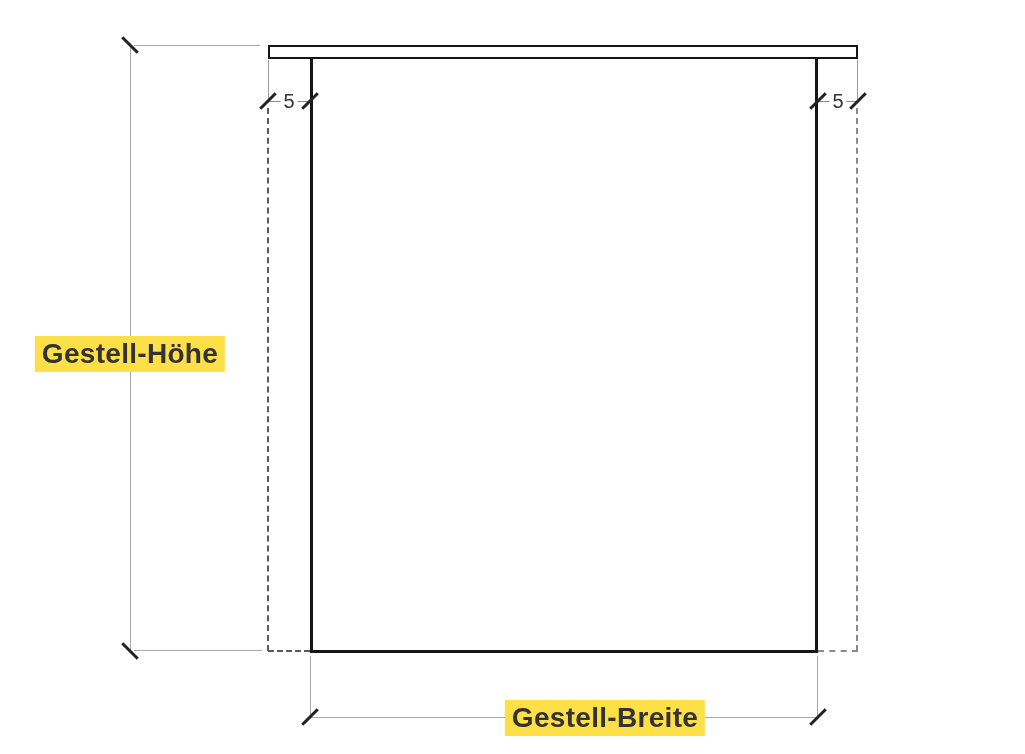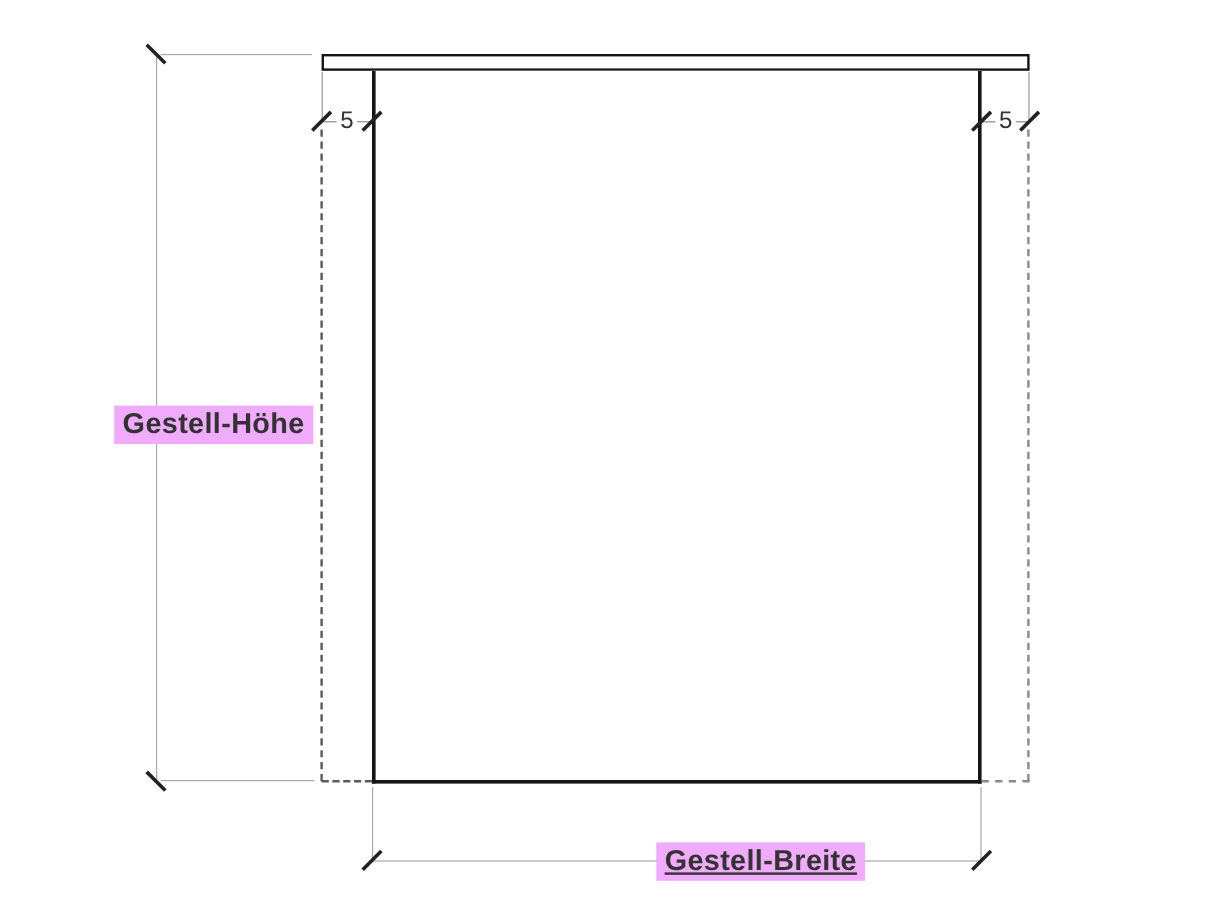--- a/index.html
+++ b/index.html
@@ -75,31 +75,30 @@
   .t-w-l   { left: 310px; top: 717px; }
   .t-w-r   { left: 818px; top: 717px; }
   .t-5l-a  { left: 268px; top: 101px; }
   .t-5l-b  { left: 310px; top: 101px; }
   .t-5r-a  { left: 818px; top: 101px; }
   .t-5r-b  { left: 858px; top: 101px; }
 
   
   .dim-label {
     transform: translate(-50%, -50%);
-    background: #f0abfc;
+    background: #fde047;
     color: #333333;
-    font-size: 24px;
+    font-size: 28px;
     font-weight: 700;
     letter-spacing: 0.3px;
     padding: 2px 7px;
     white-space: nowrap;
-    margin-left: 48px;
   }
   .label-height { left: 130px; top: 354px; }
-  .label-width  { left: 586px; top: 718px; text-decoration: underline; }
+  .label-width  { left: 605px; top: 718px; }
   .offset-label {
     transform: translate(-50%, -50%);
     background: #ffffff;
     color: #333333;
     font-size: 20px;
     font-weight: 400;
     padding: 0 3px;
     white-space: nowrap;
   }
   .label-5-left  { left: 289px; top: 101px; }

